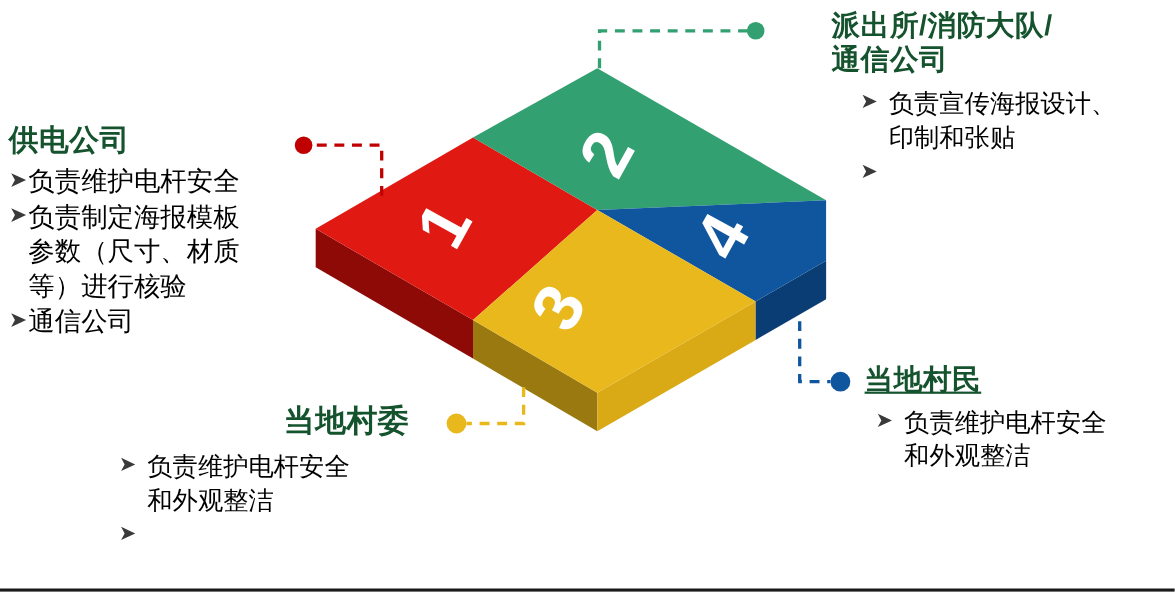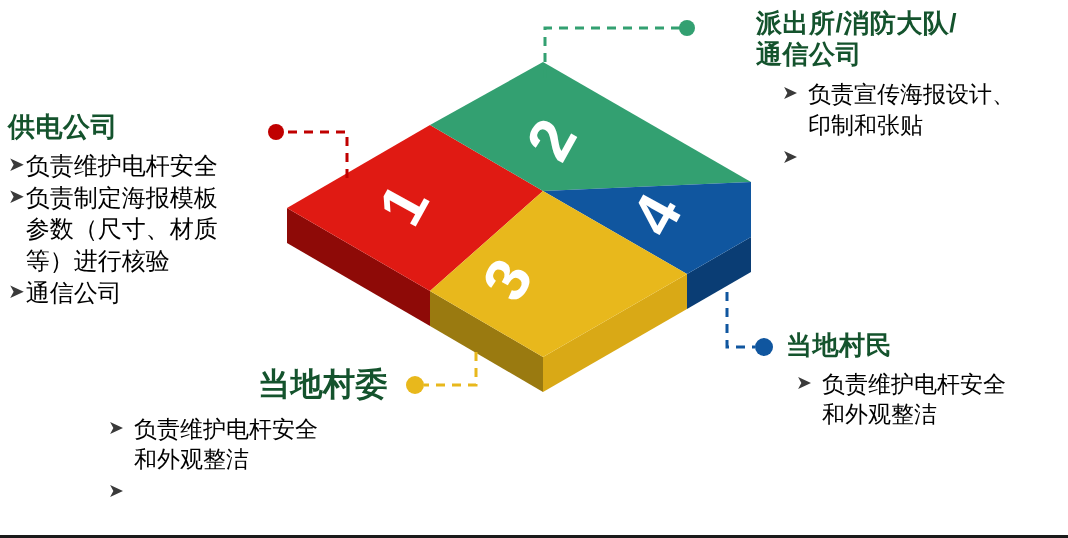--- a/index.html
+++ b/index.html
@@ -51,28 +51,28 @@
   
   #blk-police{ left:756px; top:8px; width:306px; }
   #blk-police .heading{ font-size:26px; }
   #blk-police .bullets{ margin-top:10px; font-size:23px; padding-left:26px; }
   #blk-police .bullet{ margin-bottom:2px; }
   #blk-police .bmark{ font-size:19px; line-height:1.5; margin-right:10px; }
   #blk-police .btext{ line-height:1.33; }
 
   
   #blk-villager{ left:786px; top:330px; width:276px; }
-  #blk-villager .heading{ font-size:26px; }
+  #blk-villager .heading{ font-size:26px;text-decoration:underline; }
   #blk-villager .bullets{ margin-top:8px; font-size:23px; padding-left:10px; }
   #blk-villager .bmark{ font-size:19px; line-height:1.5; margin-right:10px; }
   #blk-villager .btext{ line-height:1.33; }
 
   
   #blk-committee{ left:90px; top:366px; width:330px; }
-  #blk-committee .heading{ font-size:32px; padding-left:168px; }
+  #blk-committee .heading{ font-size:28px; padding-left:168px; }
   #blk-committee .bullets{ margin-top:10px; font-size:23px; padding-left:18px; }
   #blk-committee .bullet{ margin-bottom:2px; }
   #blk-committee .bmark{ font-size:19px; line-height:1.5; margin-right:10px; }
   #blk-committee .btext{ line-height:1.33; }
 
   
   #cube{
     position:absolute;
     left:270px; top:40px;
     width:500px; height:370px;

